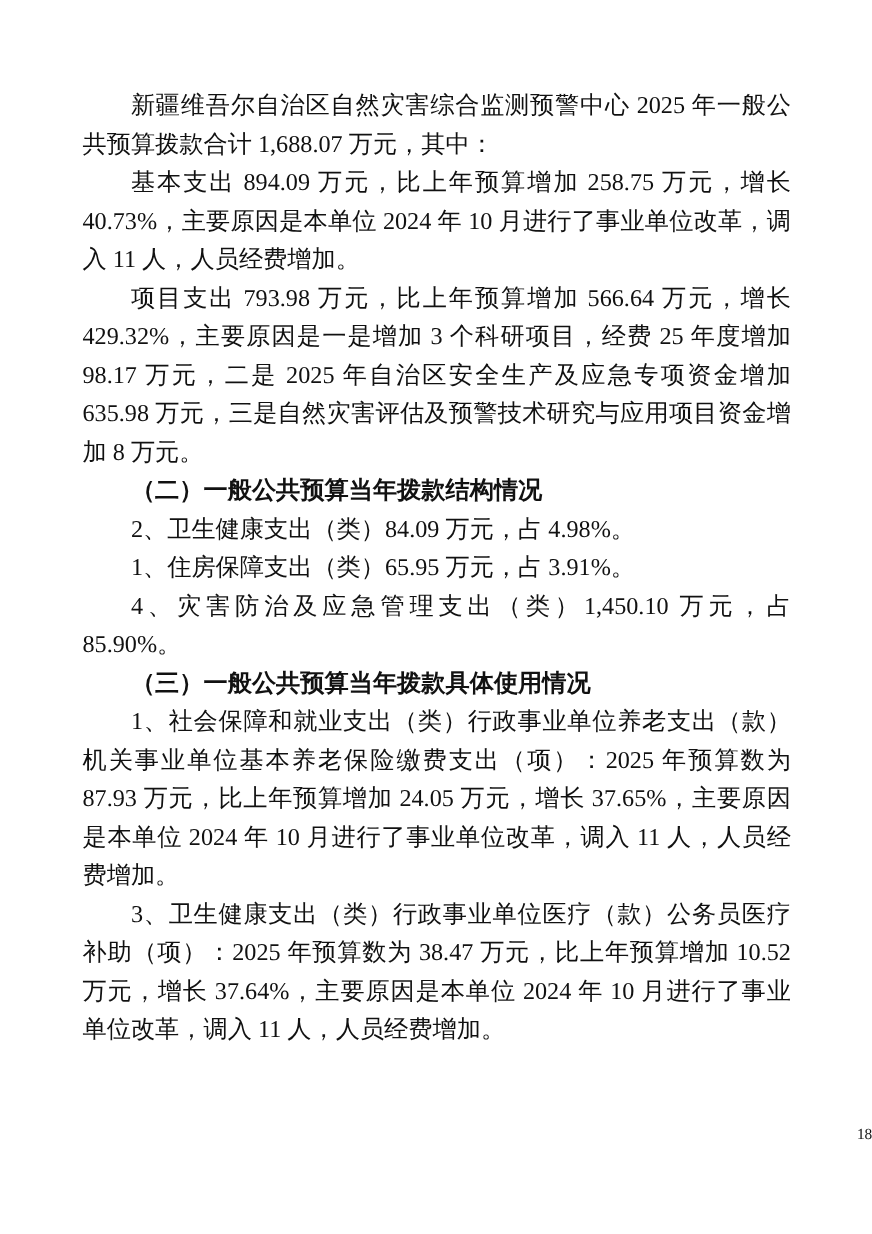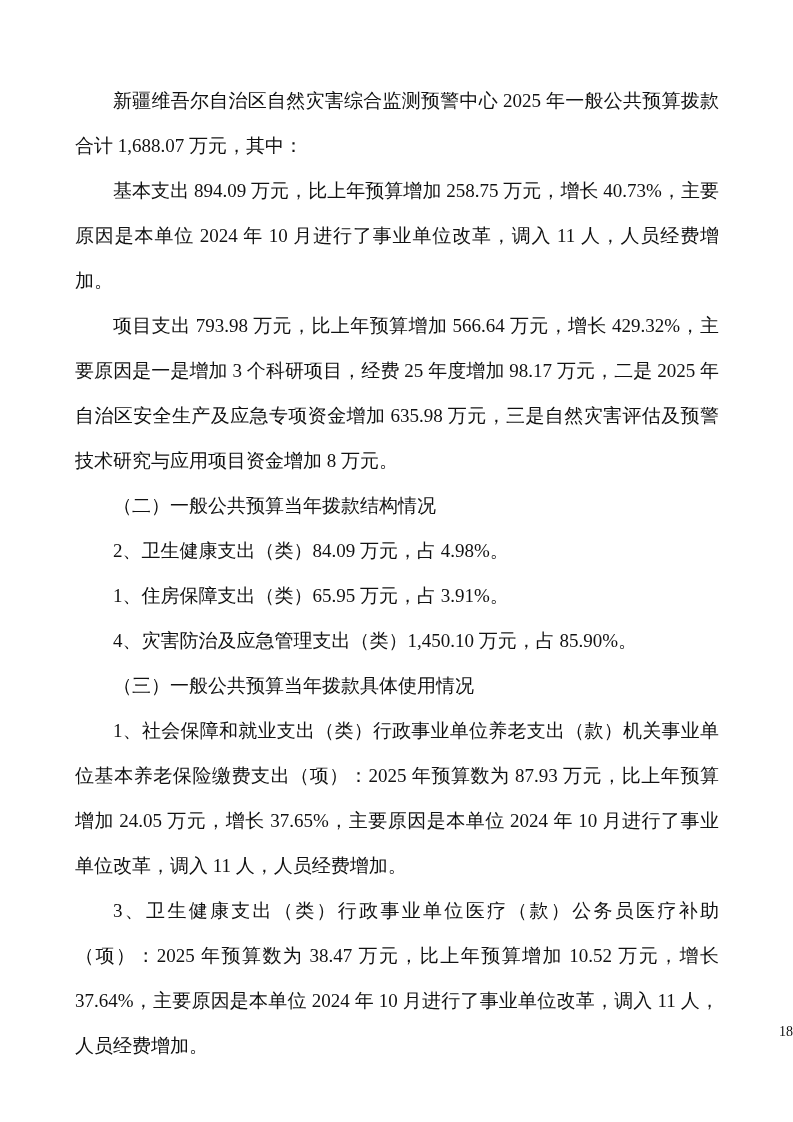--- a/index.html
+++ b/index.html
@@ -14,32 +14,32 @@
     background: #ffffff;
     color: #111111;
     font-family: "Liberation Serif", "DejaVu Serif", serif;
     overflow: hidden;
   }
   .body-text {
     position: absolute;
     top: 78px;
     left: 75px;
     width: 644px;
-    font-size: 19px;
-    line-height: 45px;
+    font-size: 22px;
+    line-height: 35px;
     text-align: justify;
     text-justify: inter-character;
   }
   .body-text p {
     margin: 0;
     padding: 0;
     text-indent: 2em;
   }
   .body-text p.heading {
-    font-weight: normal;
+    font-weight: bold;
   }
   .page-number {
     position: absolute;
     top: 1023px;
     left: 0;
     width: 100%;
     text-align: right;
     font-size: 14px;
     line-height: 18px;
     color: #111111;

